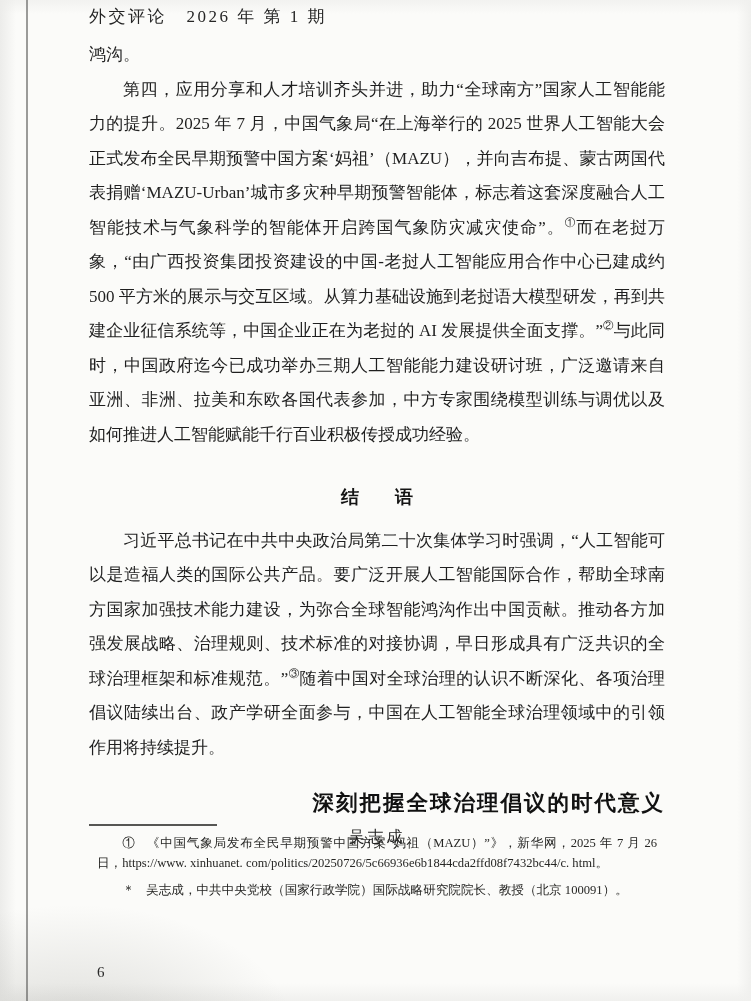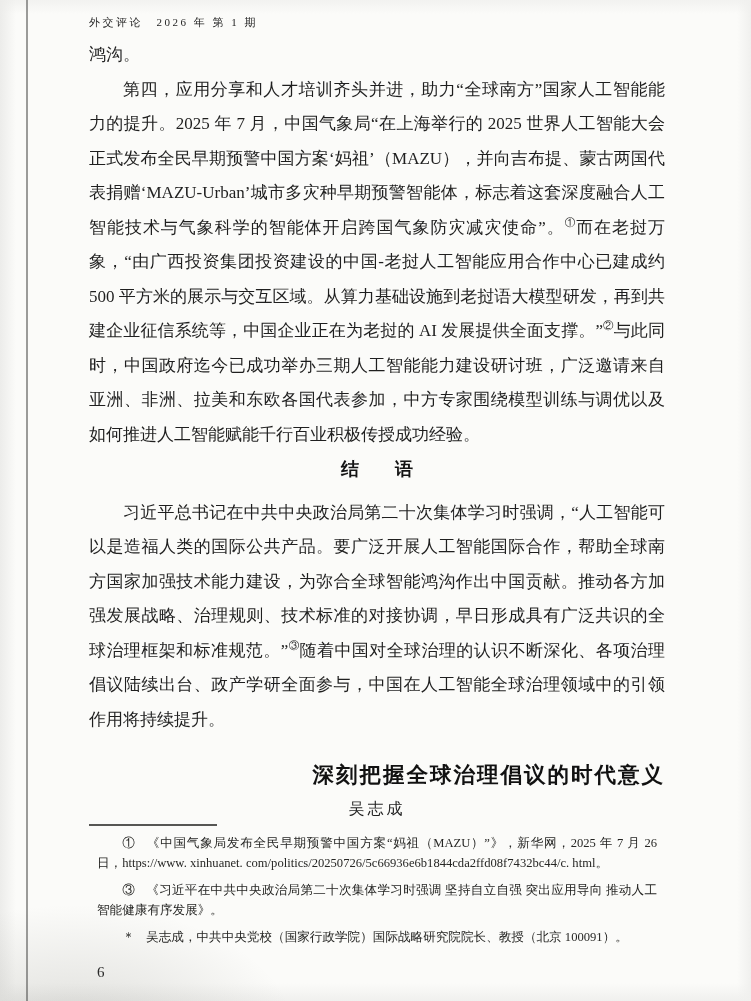--- a/index.html
+++ b/index.html
@@ -16,33 +16,33 @@
       linear-gradient(0deg, #f0f0ee 0px, rgba(250,250,248,0) 18px);
     color:#1f1f1f;
     font-family:"Liberation Serif","DejaVu Serif",serif;
     overflow:hidden;
   }
   .scan-line {
     position:absolute; left:26px; top:0; bottom:0;
     width:2px; background:#4c4c4a; opacity:.55;
   }
   .running-head {
-    position:absolute; top:15px; left:89px;
-    font-size:11px; letter-spacing:2.5px; color:#262626;
+    position:absolute; top:5px; left:89px;
+    font-size:17px; letter-spacing:2.5px; color:#262626;
   }
   .content {
     position:absolute; top:38px; left:89px; width:576px;
     font-size:17px; line-height:34.5px;
     text-align:justify; text-justify:inter-ideograph;
   }
   .content p { margin:0; }
   .para { text-indent:2em; }
   sup { font-size:10.5px; line-height:0; vertical-align:super; }
   .conclusion-heading {
-    margin:0 0 9px 0;
+    margin:28px 0 9px 0;
     text-align:center; font-weight:bold; font-size:18px;
     font-family:"Liberation Sans","DejaVu Sans",sans-serif;
     color:#141414;
   }
   .article-title {
     margin:22px 0 4px 0;
     text-align:right; font-weight:bold; font-size:21.5px; line-height:32px;
     letter-spacing:2px;
     font-family:"Liberation Sans","DejaVu Sans",sans-serif;
     color:#111;
@@ -100,23 +100,20 @@
 
   </div>
 
   <div class="footnote-block">
     <div class="footnote-divider"></div>
     <div class="footnotes">
       <p>
         <span class="fn-marker">①</span><span>《中国气象局发布全民早期预警中国方案“妈祖（MAZU）”》，新华网，2025 年 7 月 26 日，https://www. xinhuanet. com/politics/20250726/5c66936e6b1844cda2ffd08f7432bc44/c. html。</span>
       </p>
       <p>
-        <span class="fn-marker">③</span><span>《习近平在中共中央政治局第二十次集体学习时强调 坚持自立自强 突出应用导向 推动人工智能健康有序发展》。</span>
-      </p>
-      <p>
         <span class="fn-marker">＊</span><span>吴志成，中共中央党校（国家行政学院）国际战略研究院院长、教授（北京 100091）。</span>
       </p>
     </div>
   </div>
 
   <div class="page-number">6</div>
 
 </div>
 
 </body></html>

